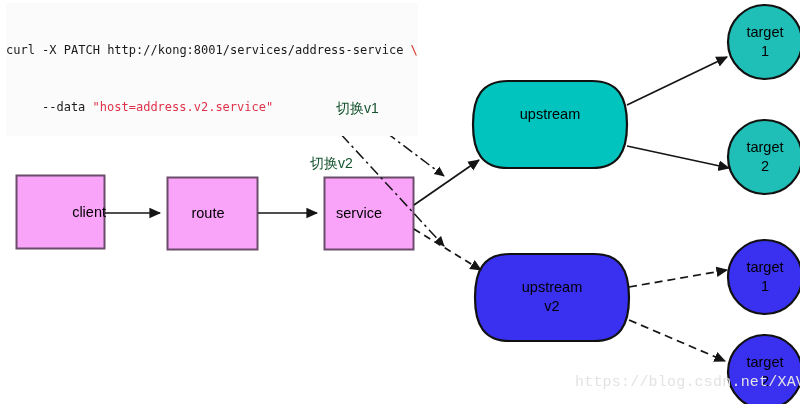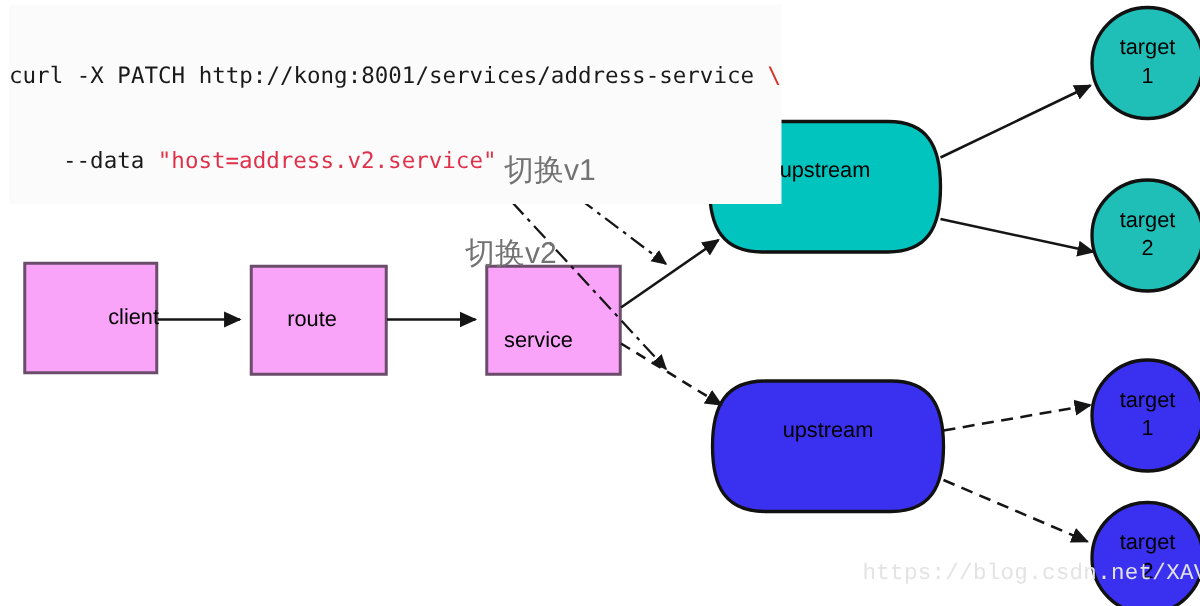--- a/index.html
+++ b/index.html
@@ -24,21 +24,21 @@
     width: 800px;
     height: 404px;
   }
 
   
   .code-block {
     position: absolute;
     left: 6px;
     top: 3px;
     font-family: "DejaVu Sans Mono", "Liberation Mono", monospace;
-    font-size: 15px;
+    font-size: 12px;
     line-height: 19px;
     white-space: pre;
     color: #1a1a1a;
     background: #fbfbfb;
     letter-spacing: 0px;
   }
   .code-line { display: block; }
   .code-ind { padding-left: 36px; }
   .tok-red { color: #d93025; }
   .tok-str { color: #e0314a; }
@@ -52,22 +52,22 @@
     color: #000000;
     line-height: 17px;
     pointer-events: none;
     -webkit-user-select: none;
   }
   .node-label.two-line { line-height: 19px; }
 
   .edge-label {
     position: absolute;
     font-family: "Liberation Sans", sans-serif;
-    font-size: 20px;
-    color: #737373;
+    font-size: 14px;
+    color: #14532d;
     white-space: nowrap;
   }
 
   
   .watermark {
     position: absolute;
     left: 575px;
     top: 374px;
     font-family: Liberation Mono, monospace;
     font-size: 15px;
@@ -142,28 +142,29 @@
 
 <div class="code-block">
   <span class="code-line"><span>curl -X PATCH http://kong:8001/services/address-service </span><span class="tok-red">\</span></span>
   <span class="code-line code-ind"><span>--data </span><span class="tok-str">"host=address.v2.service"</span></span>
 </div>
 
 <div class="node-label" style="left:16px; top:204px; width:90px;text-align:right;">client</div>
 
 <div class="node-label" style="left:167px; top:205px; width:82px;">route</div>
 
-<div class="node-label" style="left:324px; top:219px; width:70px;text-align:center;">service</div>
+<div class="node-label" style="left:324px; top:205px; width:70px;text-align:center;">service</div>
 
 <div class="node-label two-line" style="left:473px; top:105px; width:154px;">
   <div>upstream</div>
 </div>
 
 <div class="node-label two-line" style="left:475px; top:278px; width:154px;">
   <div>upstream</div>
+  <div>v2</div>
 </div>
 
 <div class="node-label two-line" style="left:728px; top:23px; width:74px;">
   <div>target</div>
   <div>1</div>
 </div>
 
 <div class="node-label two-line" style="left:728px; top:138px; width:74px;">
   <div>target</div>
   <div>2</div>

